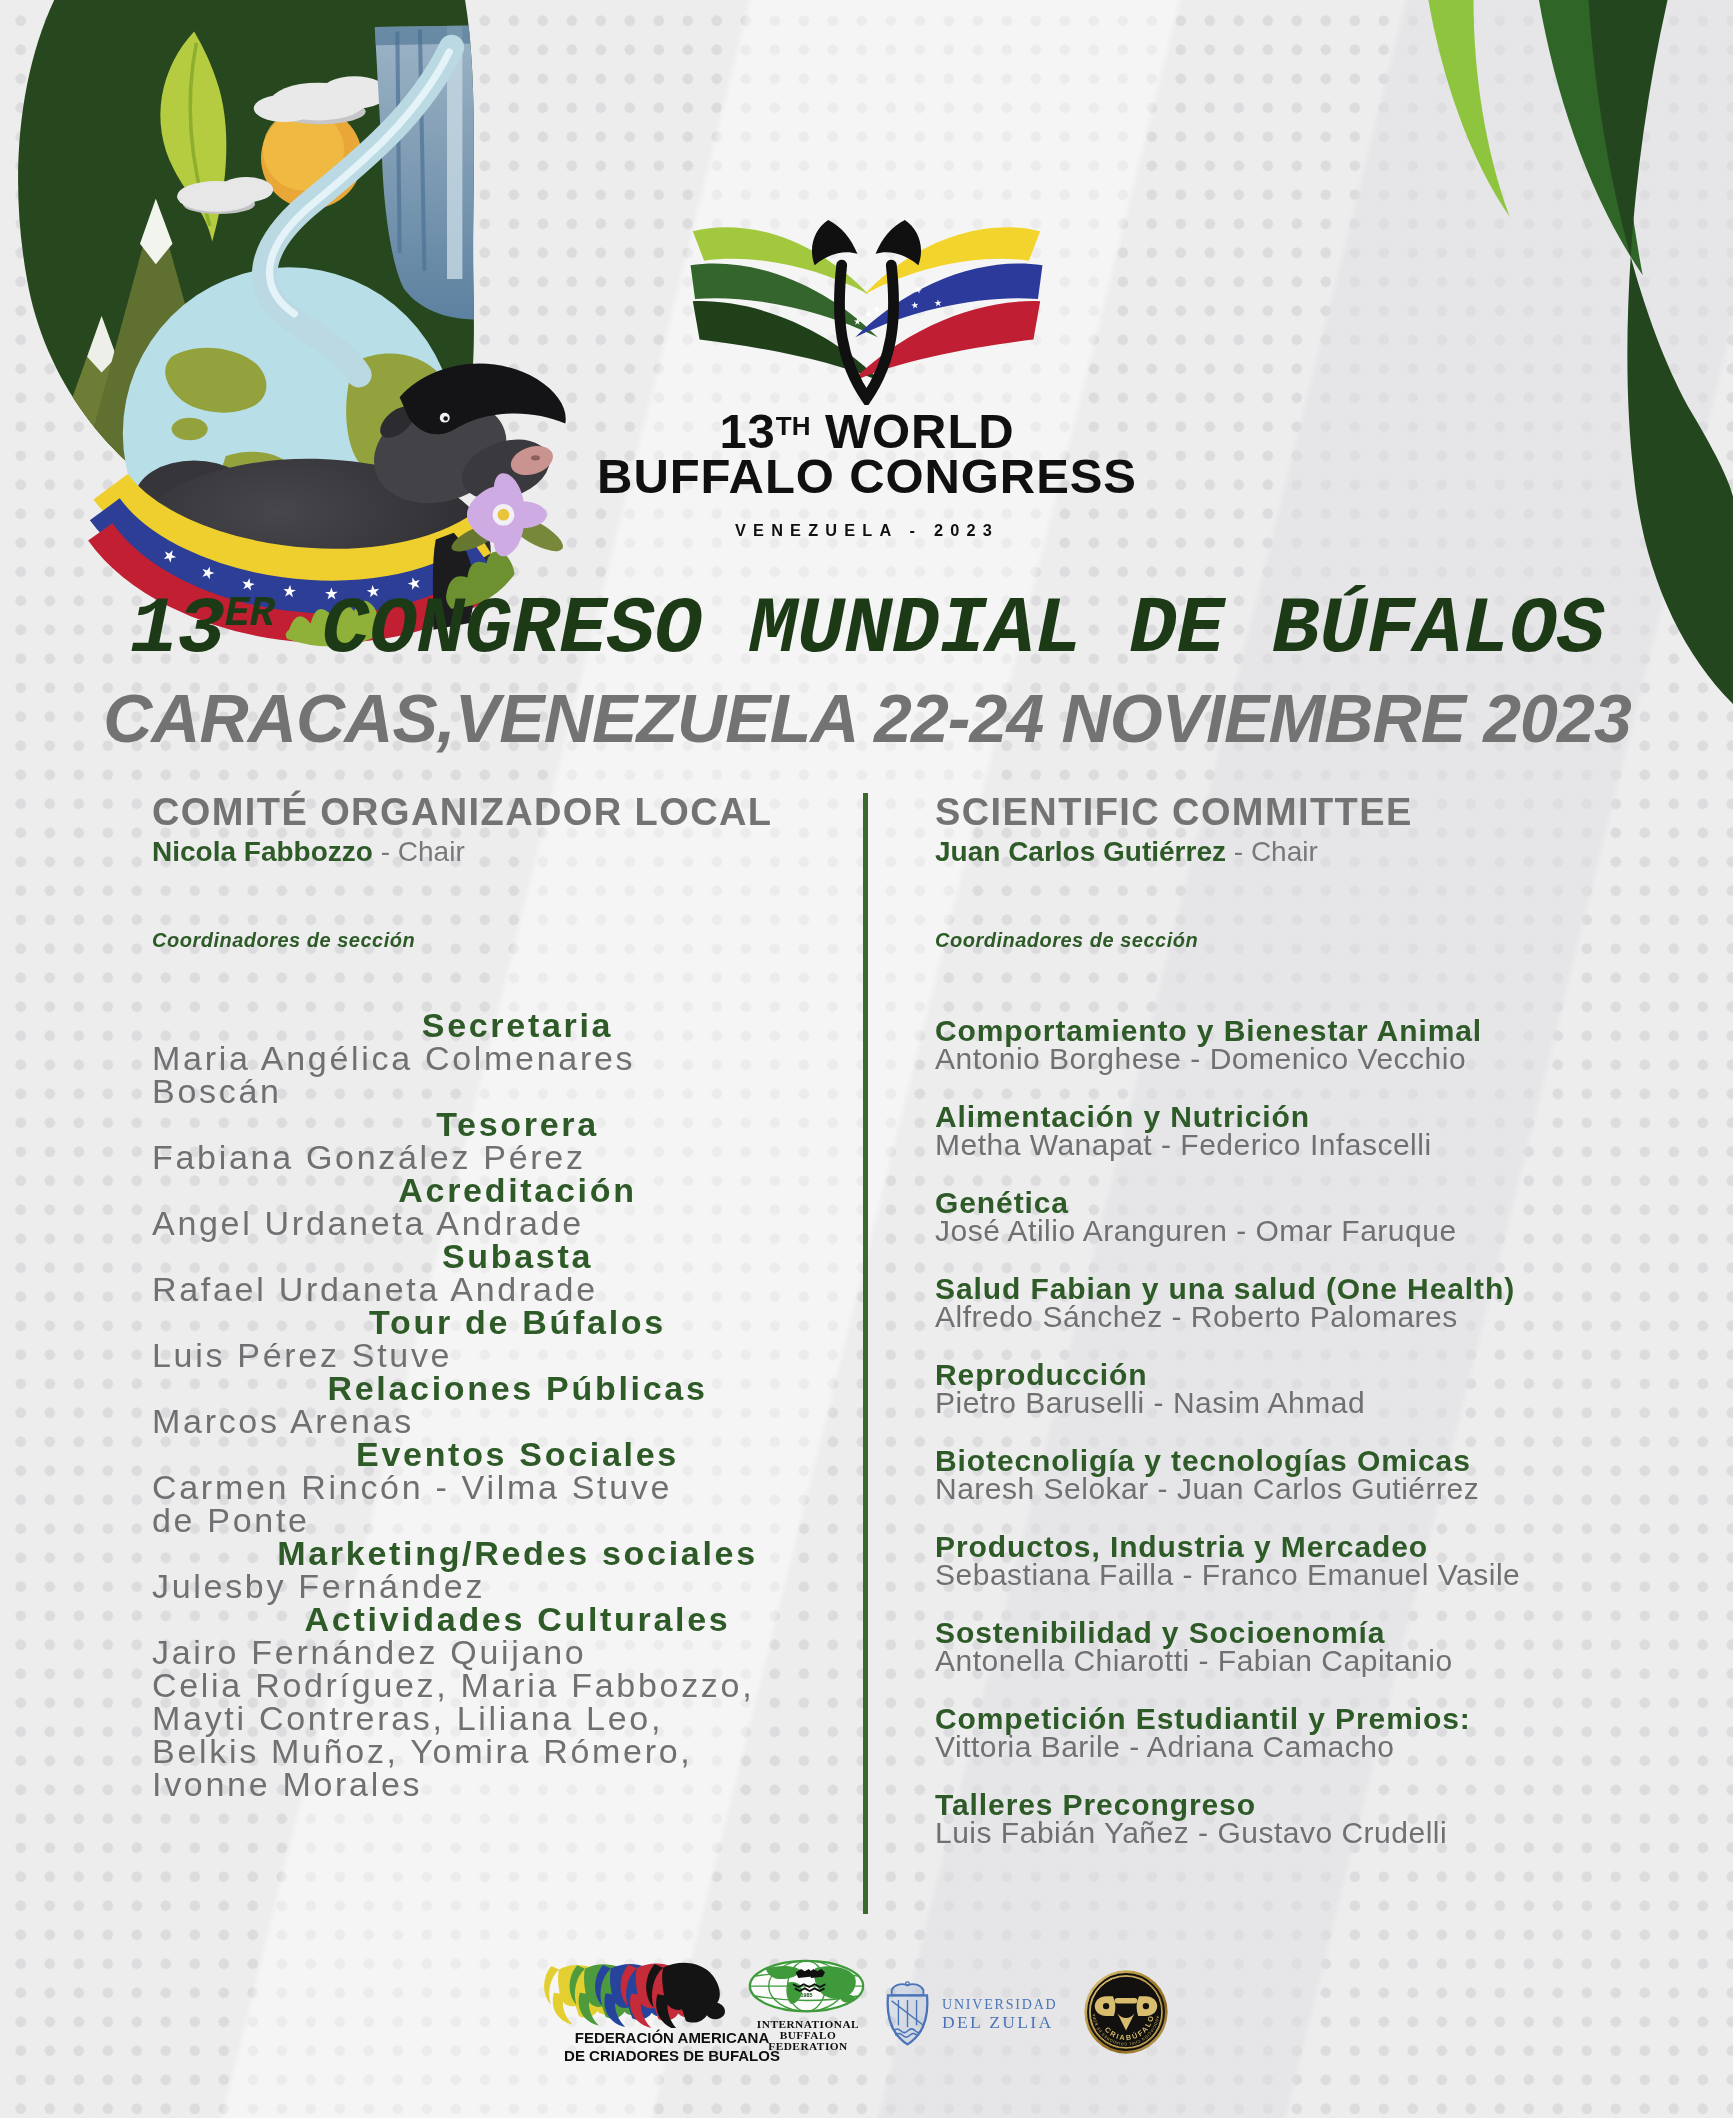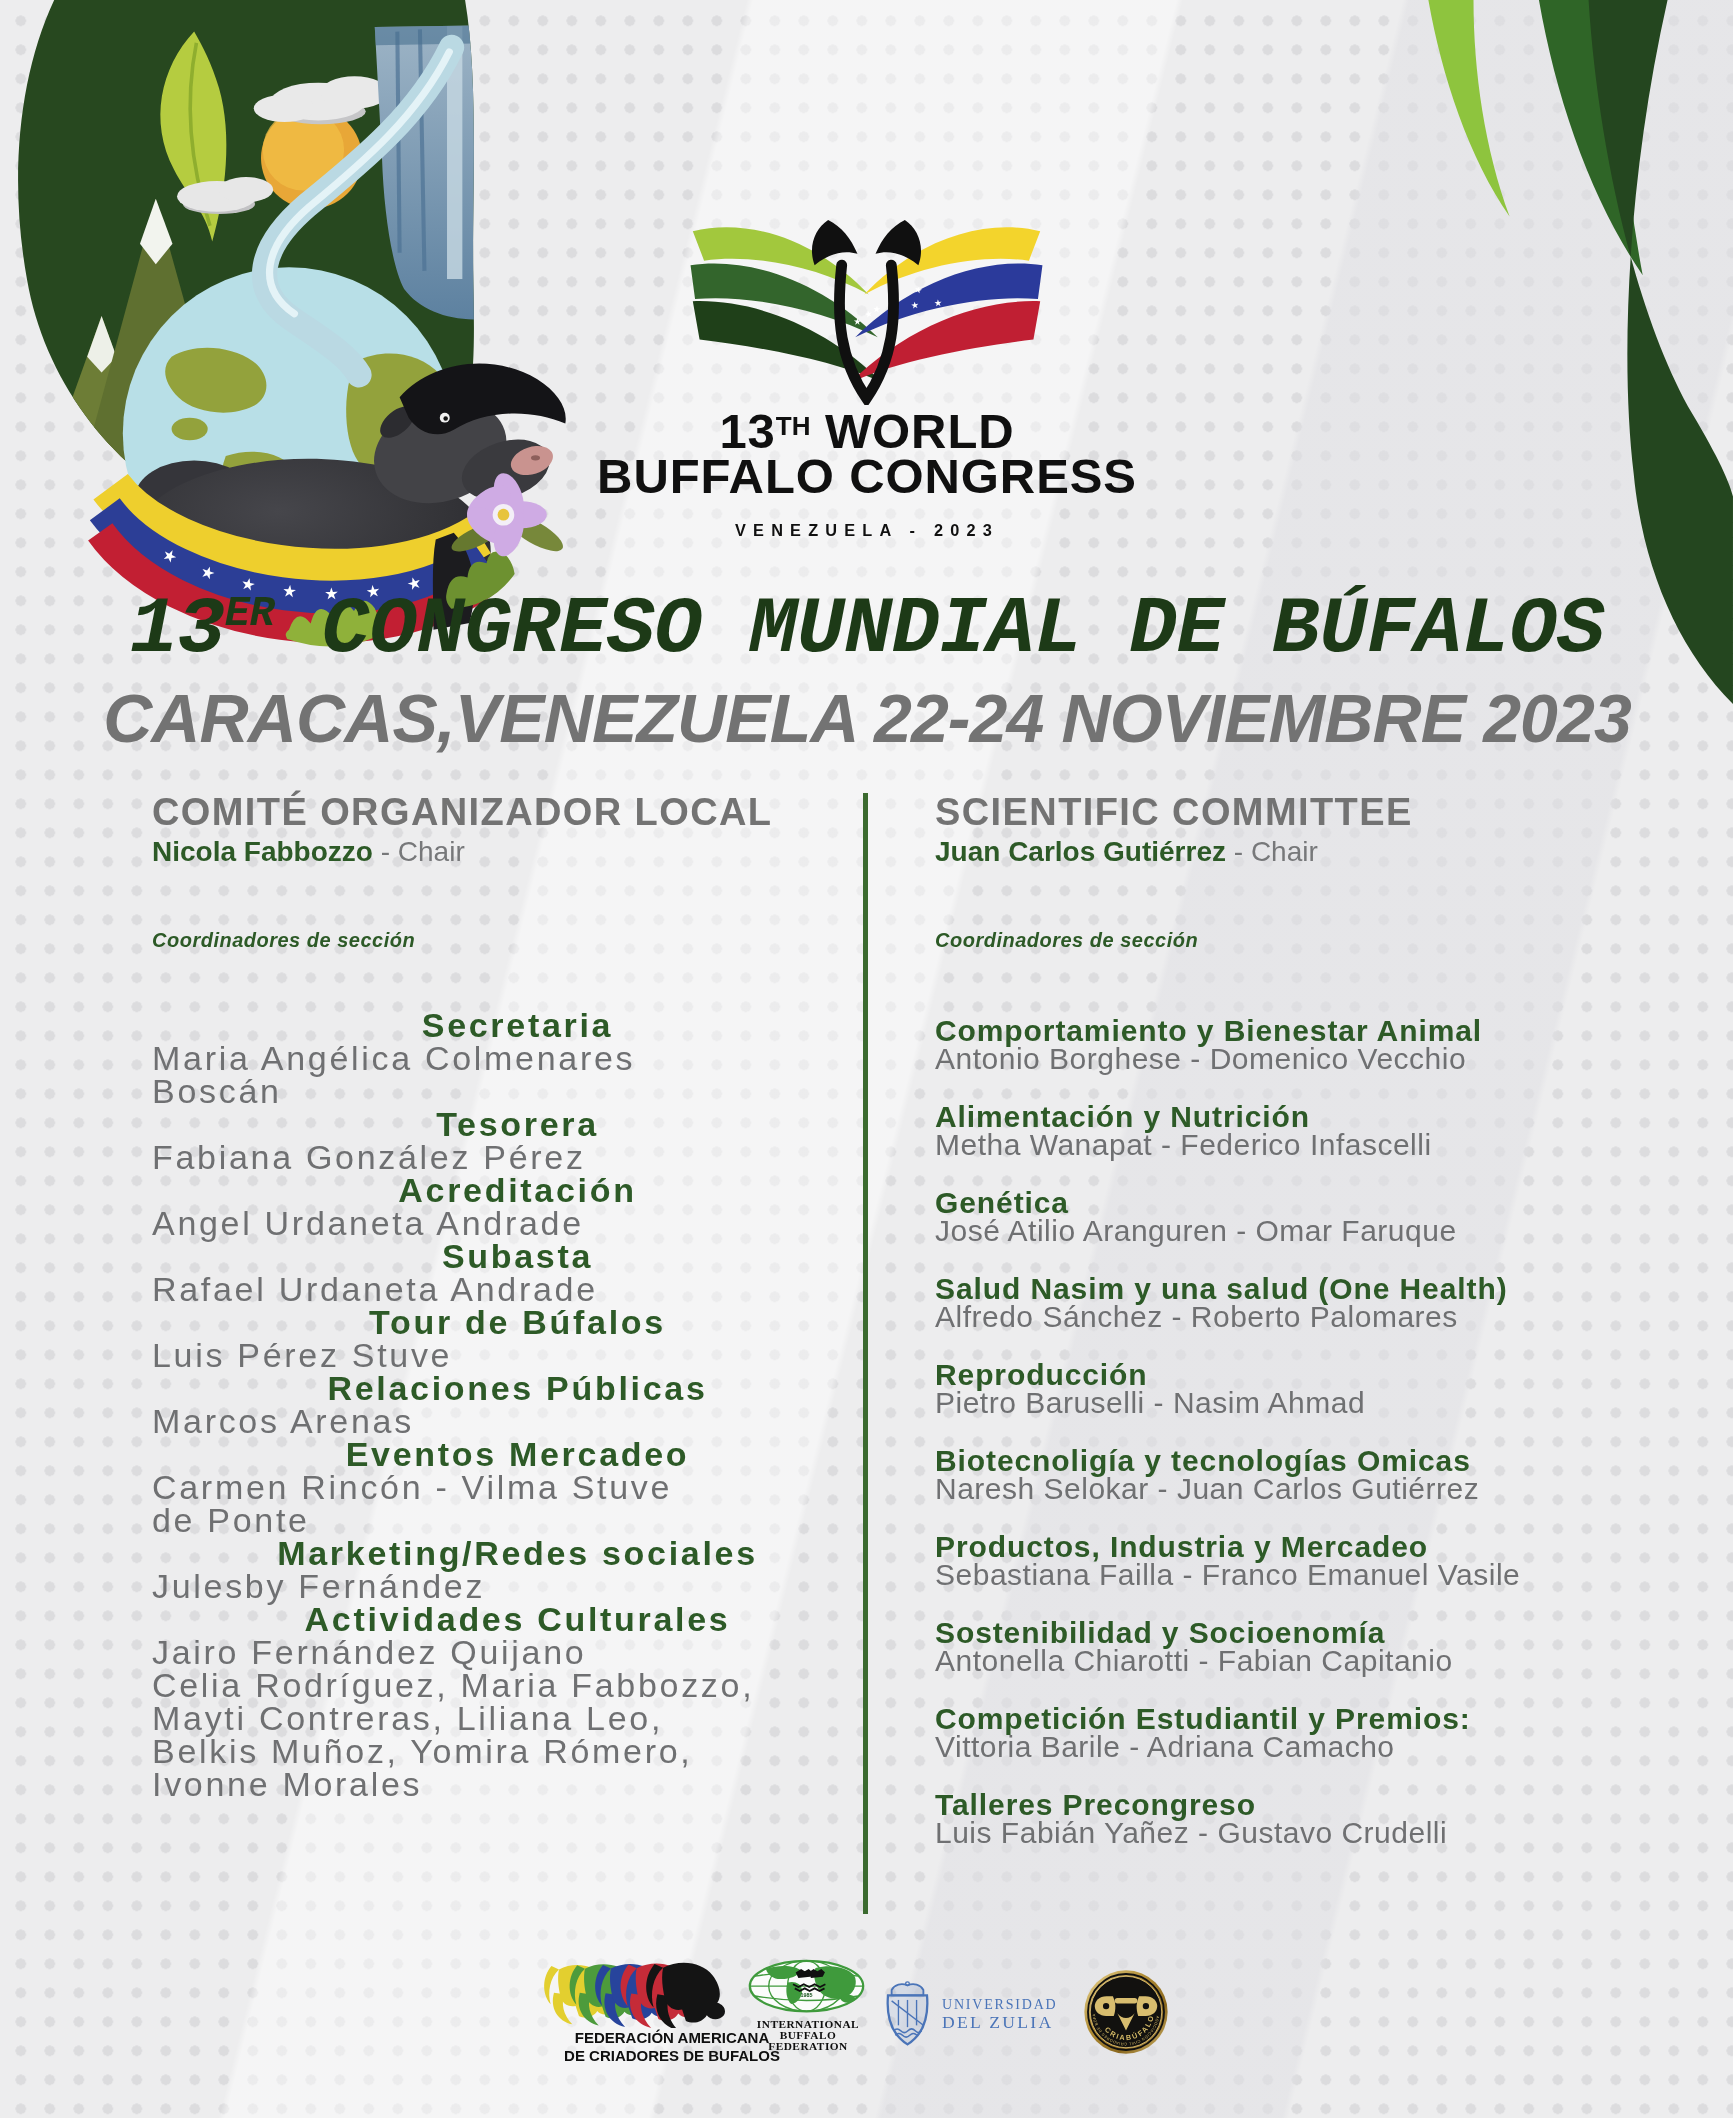--- a/index.html
+++ b/index.html
@@ -182,21 +182,21 @@
       <div class="lline role">Tesorera</div>
       <div class="lline name">Fabiana González Pérez</div>
       <div class="lline role">Acreditación</div>
       <div class="lline name">Angel Urdaneta Andrade</div>
       <div class="lline role">Subasta</div>
       <div class="lline name">Rafael Urdaneta Andrade</div>
       <div class="lline role">Tour de Búfalos</div>
       <div class="lline name">Luis Pérez Stuve</div>
       <div class="lline role">Relaciones Públicas</div>
       <div class="lline name">Marcos Arenas</div>
-      <div class="lline role">Eventos Mercadeo</div>
+      <div class="lline role">Eventos Sociales</div>
       <div class="lline name">Carmen Rincón - Vilma Stuve</div>
       <div class="lline name">de Ponte</div>
       <div class="lline role">Marketing/Redes sociales</div>
       <div class="lline name">Julesby Fernández</div>
       <div class="lline role">Actividades Culturales</div>
       <div class="lline name">Jairo Fernández Quijano</div>
       <div class="lline name">Celia Rodríguez, Maria Fabbozzo,</div>
       <div class="lline name">Mayti Contreras, Liliana Leo,</div>
       <div class="lline name">Belkis Muñoz, Yomira Rómero,</div>
       <div class="lline name">Ivonne Morales</div>
@@ -216,21 +216,21 @@
       </div>
       <div class="ritem">
         <div class="role">Alimentación y Nutrición</div>
         <div class="names">Metha Wanapat - Federico Infascelli</div>
       </div>
       <div class="ritem">
         <div class="role">Genética</div>
         <div class="names">José Atilio Aranguren - Omar Faruque</div>
       </div>
       <div class="ritem">
-        <div class="role">Salud Nasim y una salud (One Health)</div>
+        <div class="role">Salud Fabian y una salud (One Health)</div>
         <div class="names">Alfredo Sánchez - Roberto Palomares</div>
       </div>
       <div class="ritem">
         <div class="role">Reproducción</div>
         <div class="names">Pietro Baruselli - Nasim Ahmad</div>
       </div>
       <div class="ritem">
         <div class="role">Biotecnoligía y tecnologías Omicas</div>
         <div class="names">Naresh Selokar - Juan Carlos Gutiérrez</div>
       </div>

